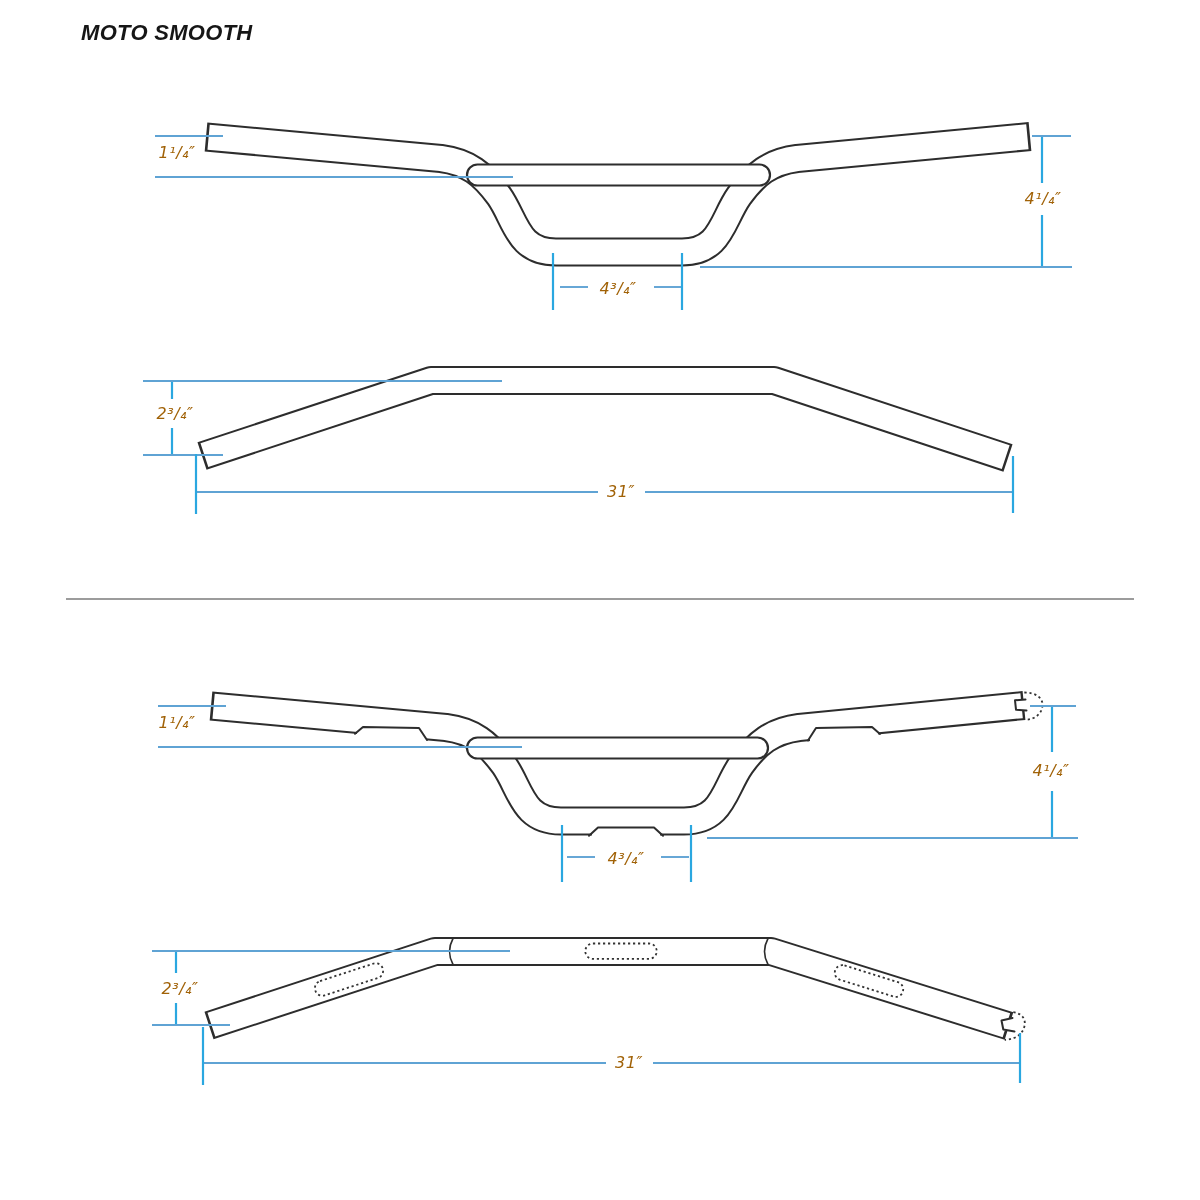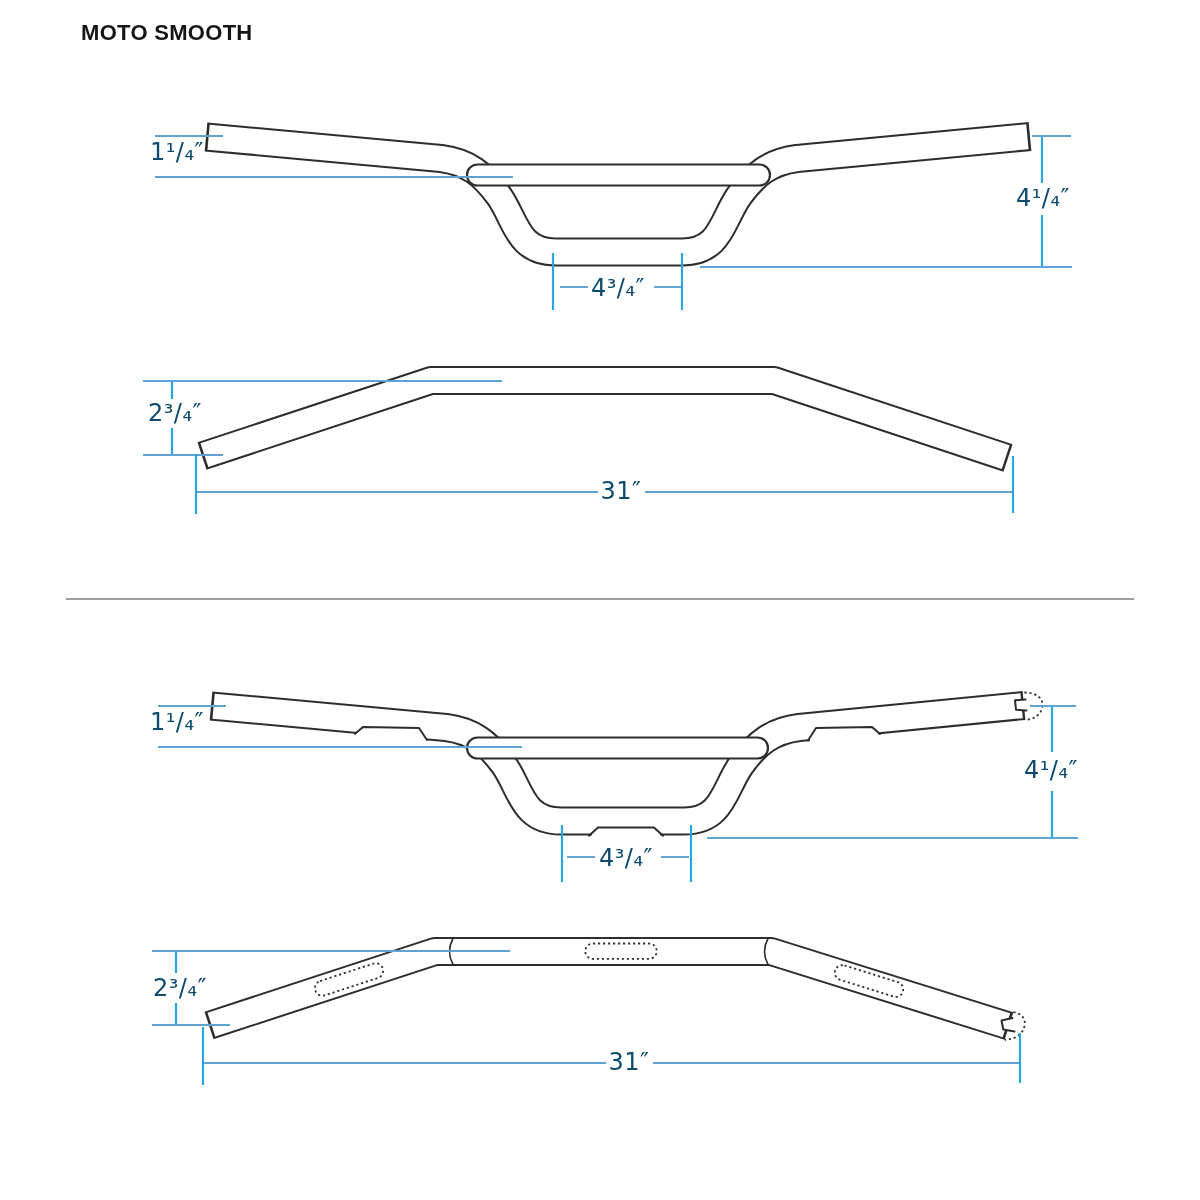--- a/index.html
+++ b/index.html
@@ -1,21 +1,21 @@
 <!DOCTYPE html>
 <html><head>
 <meta charset="utf-8">
 <style>
   html,body{margin:0;padding:0;background:#ffffff;}
   .canvas{position:relative;width:1200px;height:1200px;background:#ffffff;overflow:hidden;
-          font-family:"Liberation Sans", sans-serif;}
+          font-family:"Liberation Sans", sans-serif;font-style:italic;}
   .canvas svg{position:absolute;left:0;top:0;}
   .title{position:absolute;left:81px;font-weight:bold;font-size:22px;letter-spacing:.3px;color:#161616;white-space:nowrap;}
   .dim{position:absolute;transform:translate(-50%,-50%);font-family:"DejaVu Sans",sans-serif;
-       font-size:24px;color:#0c4a6e;white-space:nowrap;letter-spacing:.5px;}
+       font-size:16px;color:#a16207;white-space:nowrap;letter-spacing:.5px;}
   
   .tube-o{stroke:#2d2d2d;stroke-width:29;fill:none;stroke-linejoin:round;stroke-linecap:butt;}
   .tube-i{stroke:#ffffff;stroke-width:25;fill:none;stroke-linejoin:round;stroke-linecap:butt;}
   .cap{fill:#ffffff;stroke:#2d2d2d;stroke-width:2.2;}
   .ln{stroke:#2d2d2d;stroke-width:2;fill:none;stroke-linejoin:round;stroke-linecap:round;}
   .wf{fill:#ffffff;stroke:none;}
   .dot{stroke:#333333;stroke-width:1.8;fill:none;stroke-dasharray:2.2 2.8;stroke-linejoin:round;}
   .bh{stroke:#5fa3d4;stroke-width:1.9;}
   .bv{stroke:#2aa7e0;stroke-width:2.2;}
   .divider{stroke:#9c9c9c;stroke-width:2.2;}

